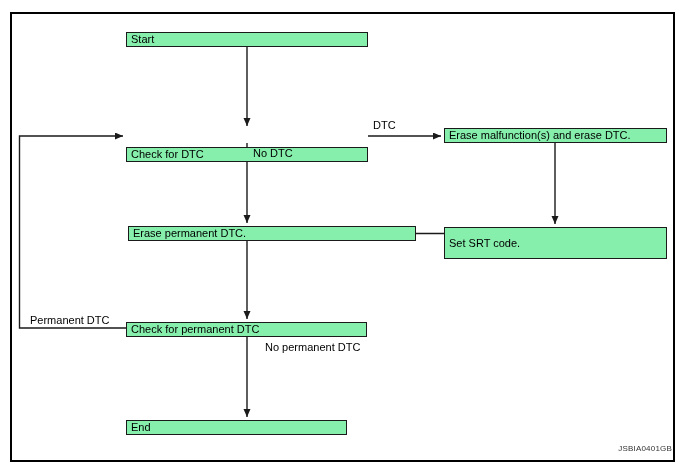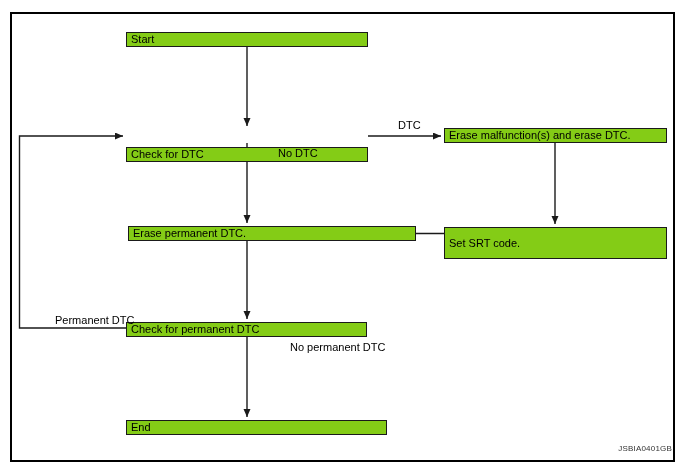--- a/index.html
+++ b/index.html
@@ -10,28 +10,28 @@
   .frame{
     position:absolute;left:10px;top:12px;width:665px;height:450px;
     border:2.5px solid #000;box-sizing:border-box;background:#fff;
   }
   .connectors{
     position:absolute;left:0;top:0;width:685px;height:471px;z-index:1;
   }
   .connectors path{stroke:#1a1a1a;stroke-width:1.4;fill:none;}
   .connectors marker path{fill:#1a1a1a;stroke:none;}
   .node{
-    position:absolute;z-index:2;background:#84cc16;
+    position:absolute;z-index:2;background:#86efac;
     border:1.5px solid #1a1a1a;box-sizing:border-box;
     display:flex;align-items:center;padding-left:4px;
     font-size:11px;color:#000;white-space:nowrap;line-height:1;
   }
   .edge-label{
     position:absolute;z-index:2;font-size:11px;color:#000;
-    white-space:nowrap;line-height:1;margin-left:25px;
+    white-space:nowrap;line-height:1;
   }
   .figure-code{
     position:absolute;z-index:2;right:13px;top:444px;
     font-size:8px;color:#333;letter-spacing:0.2px;margin-left:8px;
   }
 </style>
 </head>
 <body>
 
 <div class="frame"></div>
@@ -57,21 +57,21 @@
 <div class="node" style="left:126px;top:147px;width:242px;height:15px">Check for DTC</div>
 
 <div class="node" style="left:444px;top:128px;width:223px;height:15px">Erase malfunction(s) and erase DTC.</div>
 
 <div class="node" style="left:128px;top:226px;width:288px;height:15px">Erase permanent DTC.</div>
 
 <div class="node" style="left:444px;top:227px;width:223px;height:32px">Set SRT code.</div>
 
 <div class="node" style="left:126px;top:322px;width:241px;height:15px">Check for permanent DTC</div>
 
-<div class="node" style="left:126px;top:420px;width:261px;height:15px">End</div>
+<div class="node" style="left:126px;top:420px;width:221px;height:15px">End</div>
 
 <div class="edge-label" style="left:373px;top:120px">DTC</div>
 
 <div class="edge-label" style="left:253px;top:148px">No DTC</div>
 
 <div class="edge-label" style="left:30px;top:315px;width:94px;text-align:left">Permanent DTC</div>
 
 <div class="edge-label" style="left:265px;top:342px">No permanent DTC</div>
 
 <div class="figure-code">JSBIA0401GB</div>

